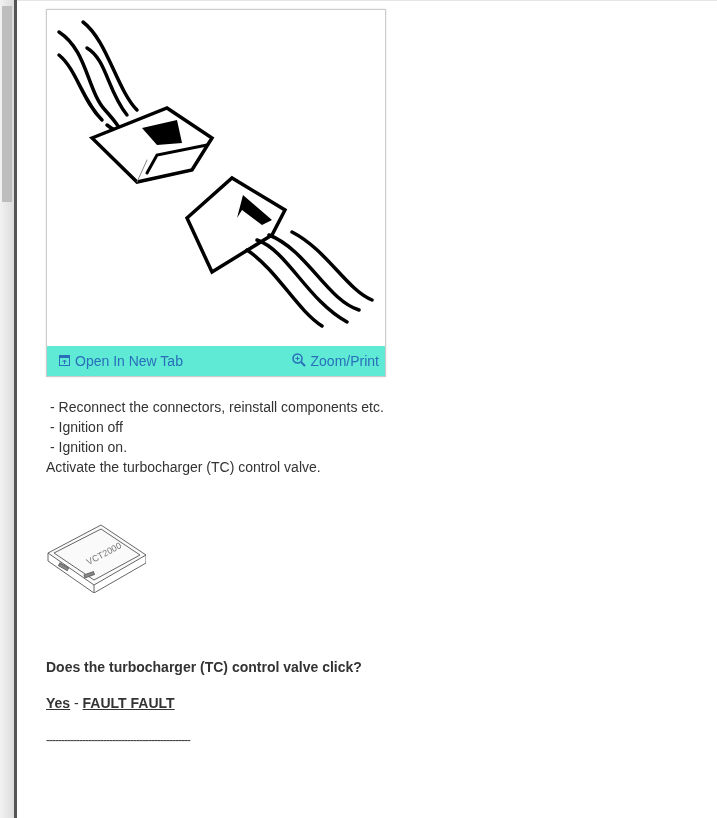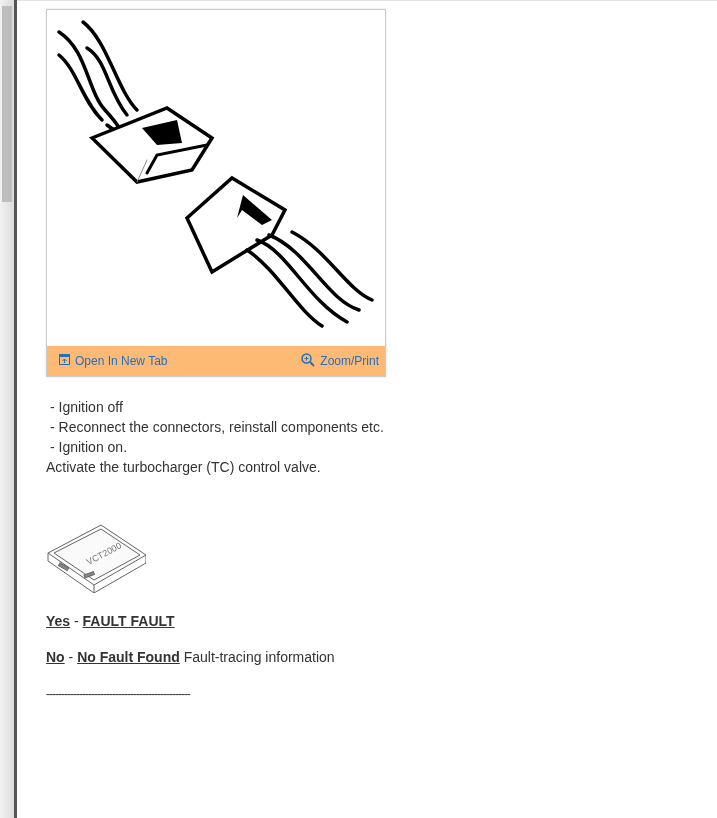--- a/index.html
+++ b/index.html
@@ -4,21 +4,21 @@
 <style>
   html, body { margin:0; padding:0; }
   body { width:717px; height:818px; overflow:hidden; background:#fff; font-family:"Liberation Sans", sans-serif; position:relative; }
   .left-rail { position:absolute; left:0; top:0; width:14px; height:818px; background:linear-gradient(to right,#f2f2f2,#dcdcdc); }
   .scroll-thumb { position:absolute; left:2px; top:6px; width:10px; height:196px; background:#bdbdbd; }
   .rail-border { position:absolute; left:14px; top:0; width:3px; height:818px; background:#555; }
   .top-line { position:absolute; left:17px; top:0; right:0; height:1px; background:#e5e5e5; }
   .content { position:absolute; left:46px; top:9px; width:660px; color:#333; font-size:14px; }
   .figure { width:338px; border:1px solid #ccc; box-shadow:0 0 2px #ddd; background:#fff; }
   .figure-img { height:336px; position:relative; }
-  .figure-bar { height:30px; background:#fdba74; display:flex; justify-content:space-between; align-items:center; padding:0 6px 0 12px; font-size:12px; color:#2a6ebb; }
+  .figure-bar { height:30px; background:#5eead4; display:flex; justify-content:space-between; align-items:center; padding:0 6px 0 12px; font-size:14px; color:#2a6ebb; }
   .fb-link { display:flex; align-items:center; gap:5px; cursor:pointer; }
   .steps { margin-top:20px; line-height:20px; }
   .step { padding-left:4px; }
   .vct { margin-top:46px; width:100px; height:70px; }
   .q { margin-top:66px; font-weight:bold; }
   .ans { margin-top:20px; }
   b { font-weight:bold;text-decoration:underline; }
   .sep { margin-top:22px; font-size:12px; letter-spacing:-1px; color:#333; }
 </style>
 </head>
@@ -72,41 +72,39 @@
               <path d="M9 9 L13 13" stroke="#2a6ebb" stroke-width="2"></path>
               <path d="M3.5 5.5 H7.5 M5.5 3.5 V7.5" stroke="#2a6ebb"></path>
             </svg>
         </span>
         <span>Zoom/Print</span>
       </span>
     </div>
   </div>
 
   <div class="steps">
+    <div class="step">-  Reconnect the connectors, reinstall components etc.</div>
     <div class="step">-  Ignition off</div>
-    <div class="step">-  Reconnect the connectors, reinstall components etc.</div>
     <div class="step">-  Ignition on.</div>
     <div>Activate the turbocharger (TC) control valve.</div>
   </div>
 
   <div class="vct">
     <svg width="100" height="70" viewBox="0 0 100 70" fill="none" stroke="#666" stroke-width="1">
       <polygon points="2,30 55,2 100,32 48,62" fill="#fafafa"></polygon>
       <polygon points="8,30 55,6 94,32 48,57"></polygon>
       <path d="M2 30 L2 38 L48 70 L100 40 L100 32"></path>
       <path d="M48 62 L48 70"></path>
       <rect x="14" y="40" width="10" height="3" transform="rotate(30 14 40)" fill="#888"></rect>
       <rect x="38" y="52" width="10" height="3" transform="rotate(-20 38 52)" fill="#888"></rect>
       <text x="40" y="38" font-size="9" fill="#777" stroke="none" transform="rotate(-28 50 35)" font-family="Liberation Sans, sans-serif">VCT2000</text>
     </svg>
   </div>
 
+  <div class="q">Does the turbocharger (TC) control valve click?</div>
 
   <div class="ans">
     <b>Yes</b><span> - </span><b>FAULT FAULT</b>
   </div>
 
-  <div class="ans">
-    <b>No</b><span> - </span><b>No Fault Found</b><span> Fault-tracing information</span>
-  </div>
 
   <div class="sep">------------------------------------------------</div>
 </div>
 
 </body></html>

